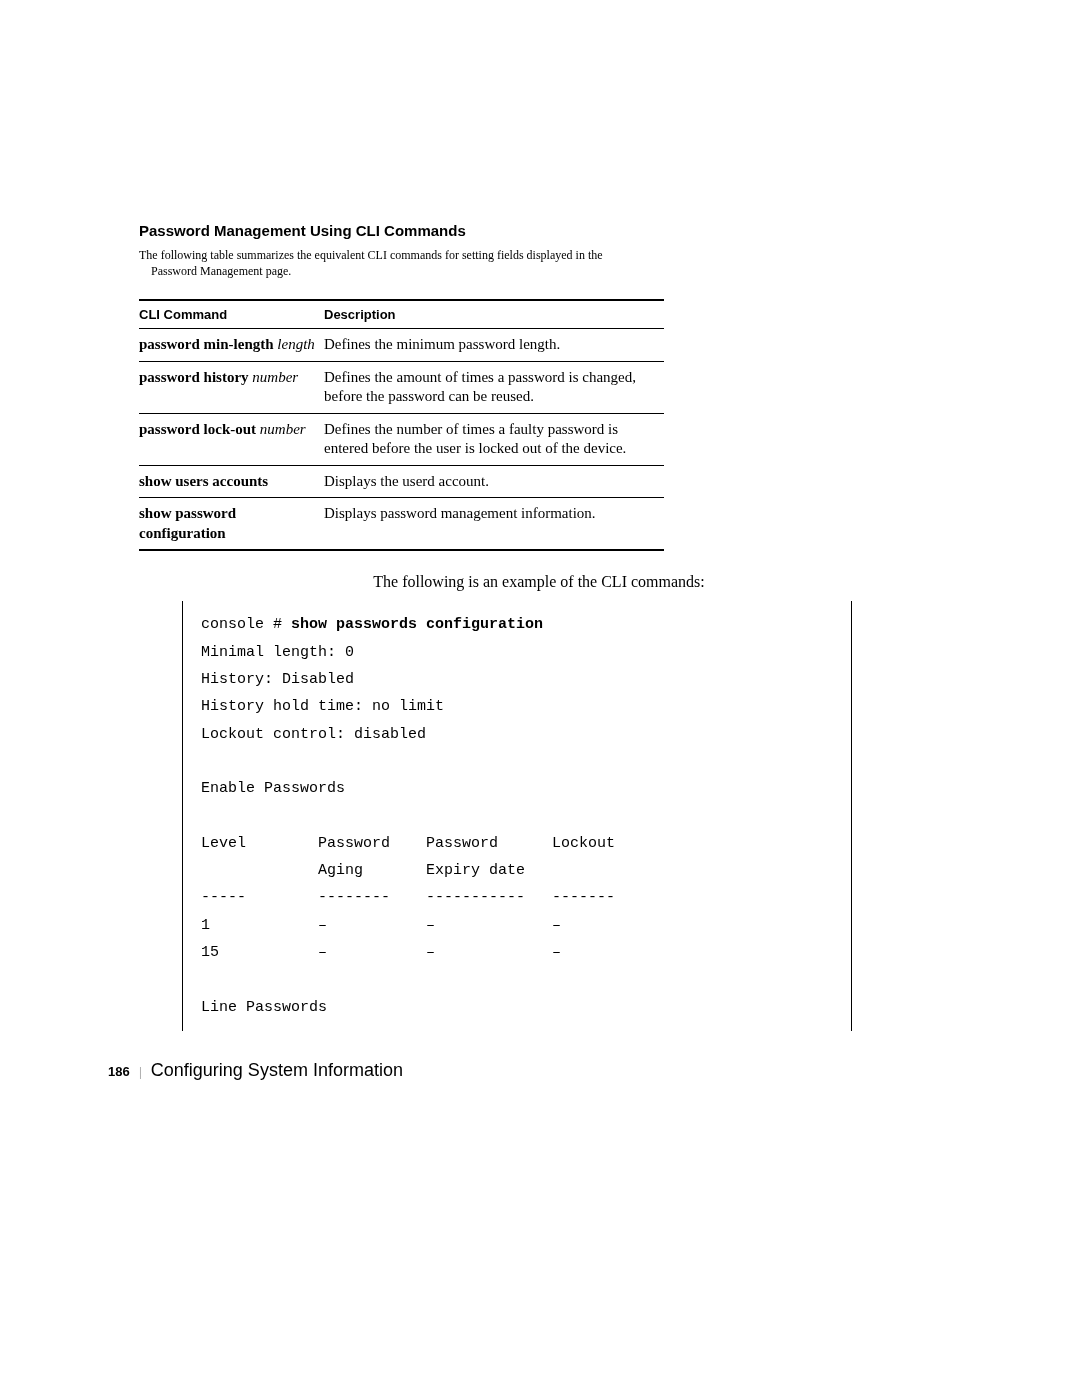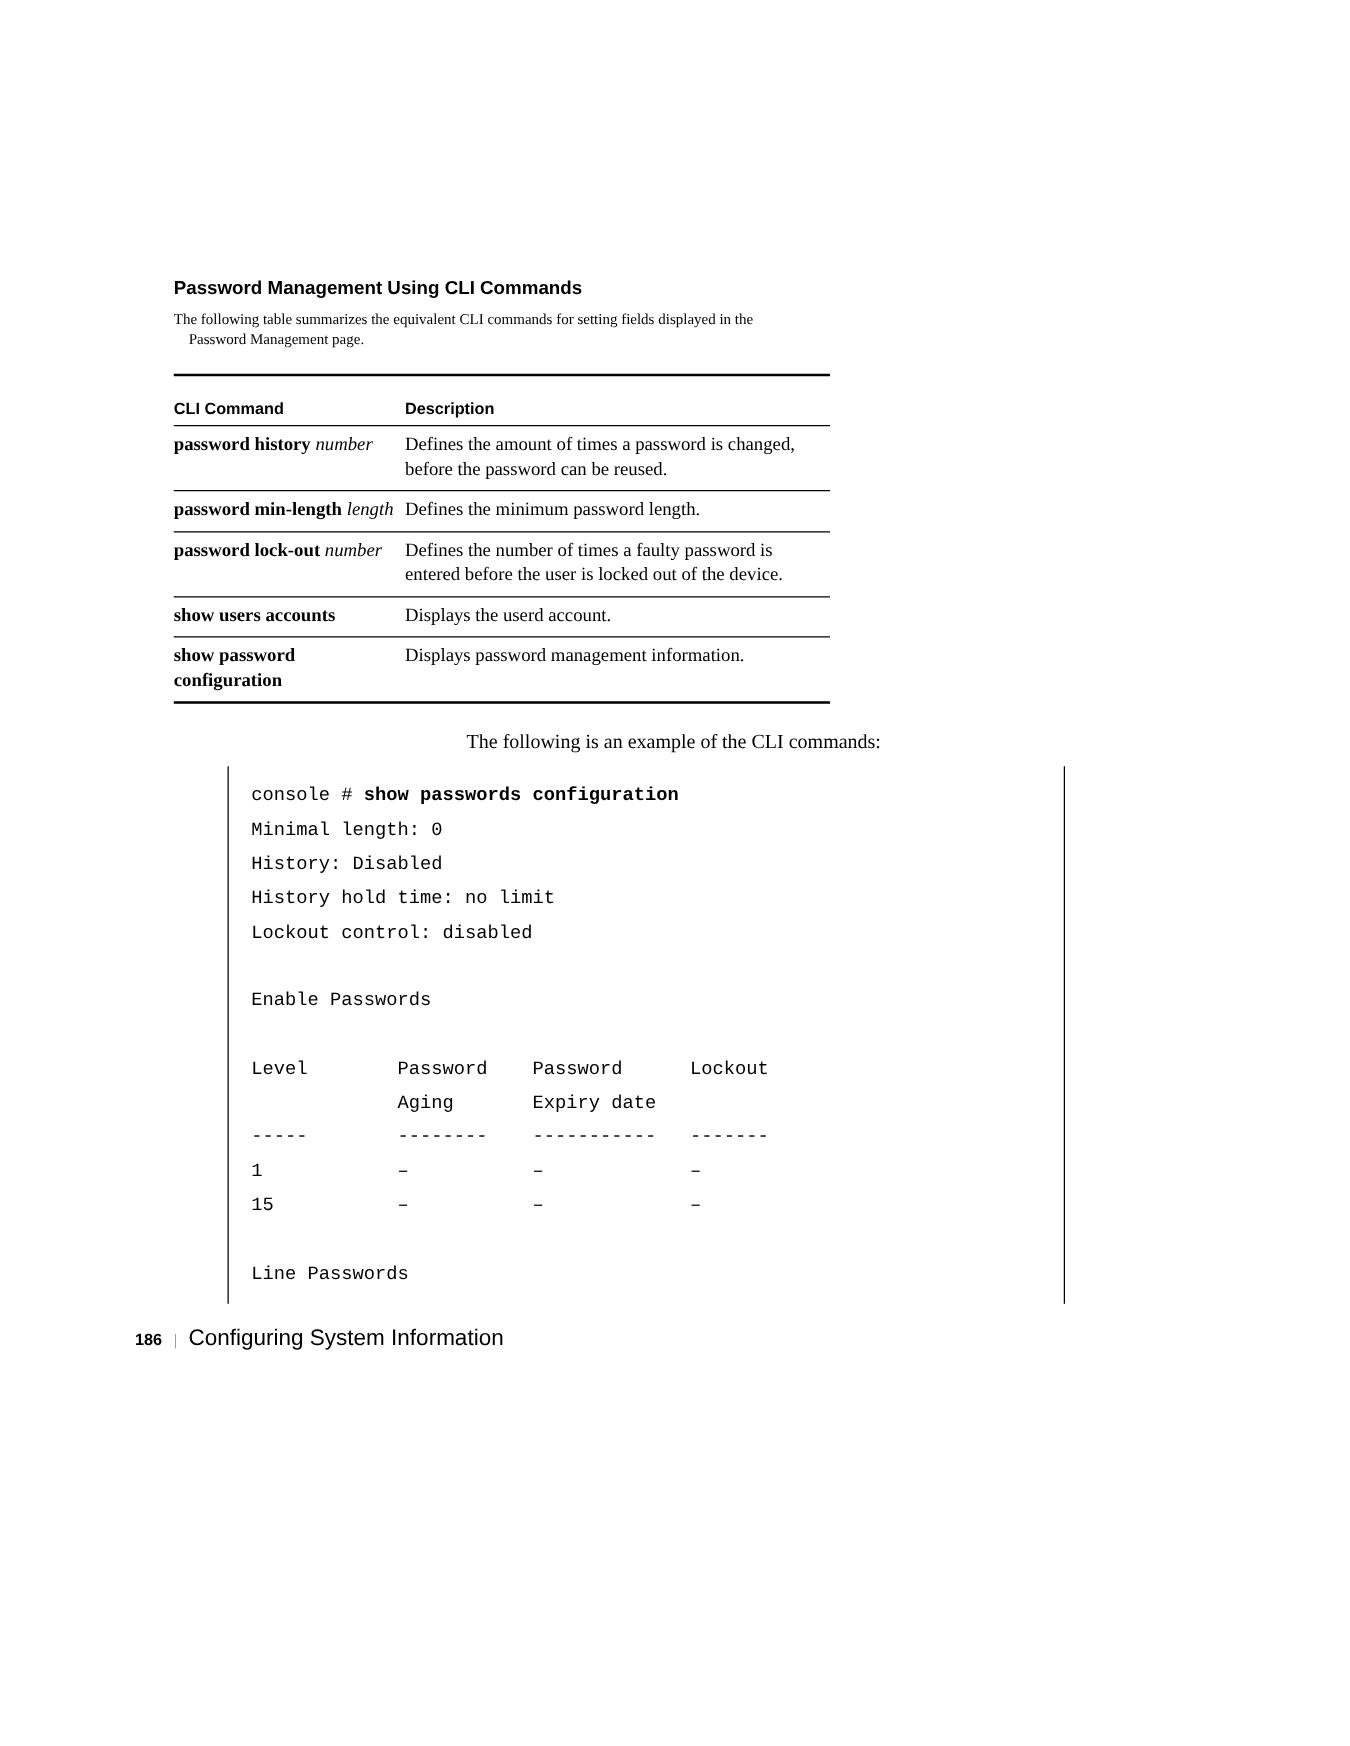--- a/index.html
+++ b/index.html
@@ -47,21 +47,21 @@
       width: 525px;
       margin-bottom: 22px;
     }
     .cli-table th {
       font-family: Arial, Helvetica, sans-serif;
       font-size: 13px;
       font-weight: bold;
       text-align: left;
       border-top: 2px solid #000;
       border-bottom: 1px solid #000;
-      padding: 18px 6px 6px 0;
+      padding: 6px 6px 6px 0;
     }
     .cli-table td {
       font-size: 15px;
       padding: 6px 6px 6px 0;
       border-bottom: 1px solid #000;
       vertical-align: top;
       line-height: 1.3;
     }
     .cli-table tr:last-child td {
       border-bottom: 2px solid #000;
@@ -129,26 +129,26 @@
 
   <table class="cli-table">
     <thead>
       <tr>
         <th>CLI Command</th>
         <th>Description</th>
       </tr>
     </thead>
     <tbody>
       <tr>
+        <td><span class="cmd">password min-length</span> <span class="arg">length</span></td>
+        <td>Defines the minimum password length.</td>
+      </tr>
+      <tr>
         <td><span class="cmd">password history</span> <span class="arg">number</span></td>
         <td>Defines the amount of times a password is changed, before the password can be reused.</td>
-      </tr>
-      <tr>
-        <td><span class="cmd">password min-length</span> <span class="arg">length</span></td>
-        <td>Defines the minimum password length.</td>
       </tr>
       <tr>
         <td><span class="cmd">password lock-out</span> <span class="arg">number</span></td>
         <td>Defines the number of times a faulty password is entered before the user is locked out of the device.</td>
       </tr>
       <tr>
         <td><span class="cmd">show users accounts</span></td>
         <td>Displays the userd account.</td>
       </tr>
       <tr>

